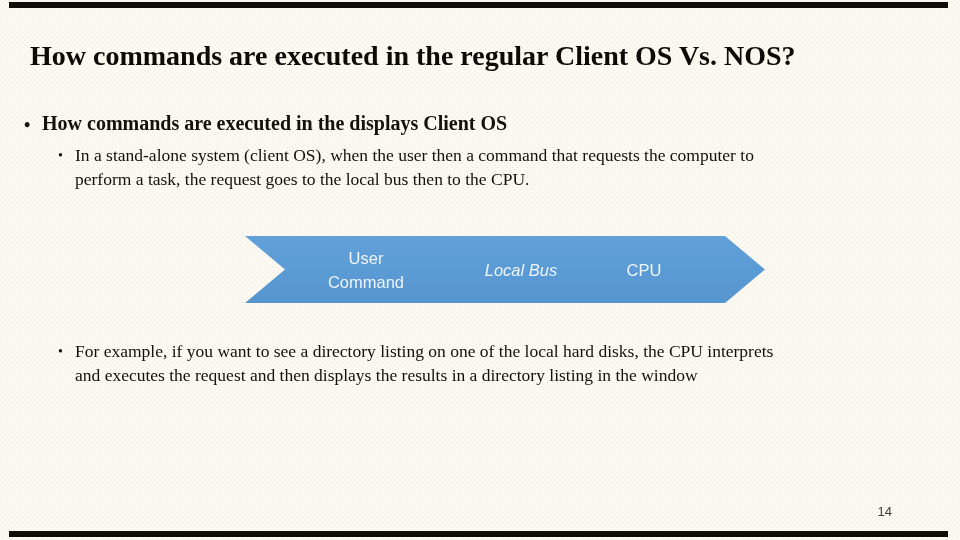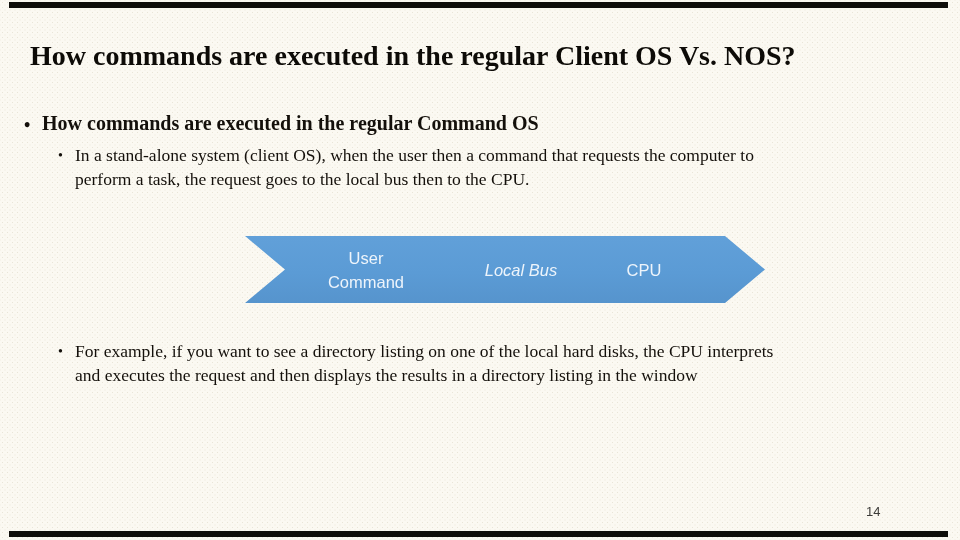--- a/index.html
+++ b/index.html
@@ -73,38 +73,38 @@
     display:block;
     width:82px;
     text-align:center;
     font-family:"Liberation Sans","DejaVu Sans",sans-serif;
     font-size:16.5px;line-height:24px;
     color:#edf4fb;
   }
   .page-num{
     position:absolute;
     left:866px;top:504px;width:26px;
-    text-align:left;
+    text-align:right;
     font-family:"Liberation Sans","DejaVu Sans",sans-serif;
     font-size:13px;
     color:#3d3c39;
   }
 </style>
 </head>
 <body>
 
 <div class="slide">
 
   <div class="bar bar-top"></div>
 
   <h1 class="title">How commands are executed in the regular Client OS Vs. NOS?</h1>
 
   <div class="bullet-row lvl1">
     <span class="glyph">•</span>
-    <span class="text">How commands are executed in the regular Command OS</span>
+    <span class="text">How commands are executed in the displays Client OS</span>
   </div>
 
   <div class="bullet-row lvl2 sub1">
     <span class="glyph">•</span>
     <span class="text">In a stand-alone system (client OS), when the user then a command that requests the computer to perform a task, the request goes to the local bus then to the CPU.</span>
   </div>
 
   <div class="diagram">
     <div class="chevron chev1">
       <span class="chev-label">User Command</span>

